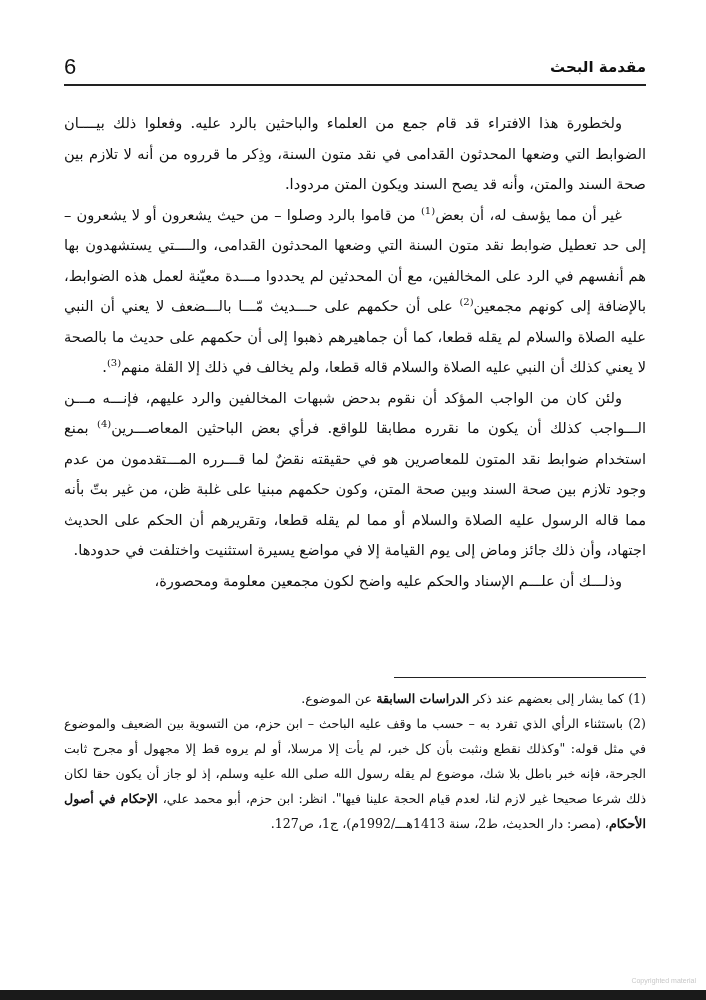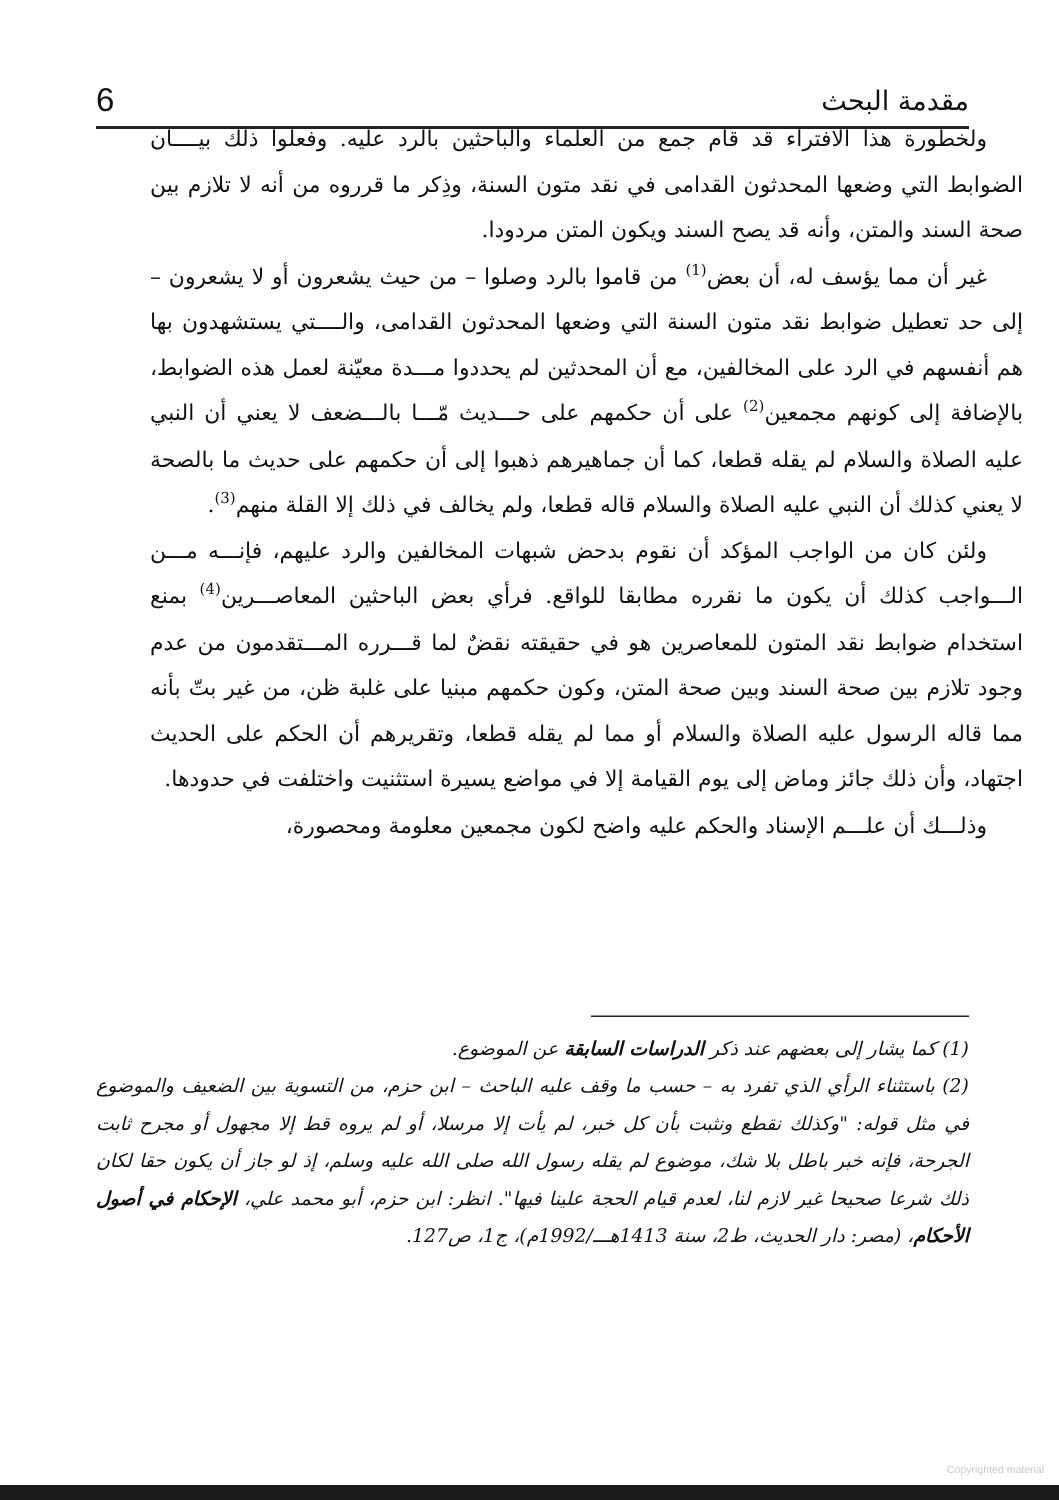--- a/index.html
+++ b/index.html
@@ -6,32 +6,32 @@
     body {
       width: 706px; height: 1000px; background: #ffffff; position: relative; overflow: hidden;
       font-family: "DejaVu Serif", serif; color: #111;
     }
     .page { position: absolute; left: 64px; top: 0; width: 582px; height: 990px; }
     .header {
       position: absolute; top: 52px; left: 0; width: 582px; height: 30px;
       display: flex; justify-content: space-between; align-items: center; direction: ltr;
     }
     .page-num { font-family: "Liberation Sans", sans-serif; font-size: 22px; color: #111; }
-    .running-title { font-family: "DejaVu Sans", sans-serif; font-weight: normal; font-size: 18px; direction: rtl; }
+    .running-title { font-family: "DejaVu Sans", sans-serif; font-weight: bold; font-size: 15px; direction: rtl; }
     .header-rule { position: absolute; top: 84px; left: 0; width: 582px; height: 2px; background: #222; }
     .body-text {
-      position: absolute; top: 78px; left: 0; width: 582px;
-      direction: rtl; text-align: justify; font-size: 14.6px; line-height: 30.5px; margin-left: 36px;
+      position: absolute; top: 108px; left: 0; width: 582px;
+      direction: rtl; text-align: justify; font-size: 14.6px; line-height: 30.5px;
     }
     .body-text p { margin: 0; text-indent: 24px; }
     sup.fn { font-size: 10px; line-height: 0; vertical-align: super; }
     .fn-rule { position: absolute; top: 677px; left: 330px; width: 252px; height: 1px; background: #222; }
     .footnotes {
       position: absolute; top: 686px; left: 0; width: 582px;
-      direction: rtl; text-align: justify; font-size: 12.6px; line-height: 25px; font-style: italic;
+      direction: rtl; text-align: justify; font-size: 12.6px; line-height: 25px;
     }
     .footnotes .fn-item { margin: 0; }
     .fn-marker { display: inline; }
     b { font-weight: bold; }
     .watermark {
       position: absolute; right: 10px; bottom: 16px; font-family: "Liberation Sans", sans-serif;
       font-size: 7px; color: #c8c8c8;
     }
     .bottom-band { position: absolute; left: 0; bottom: 0; width: 706px; height: 10px; background: #1a1a1a; }
   </style>

